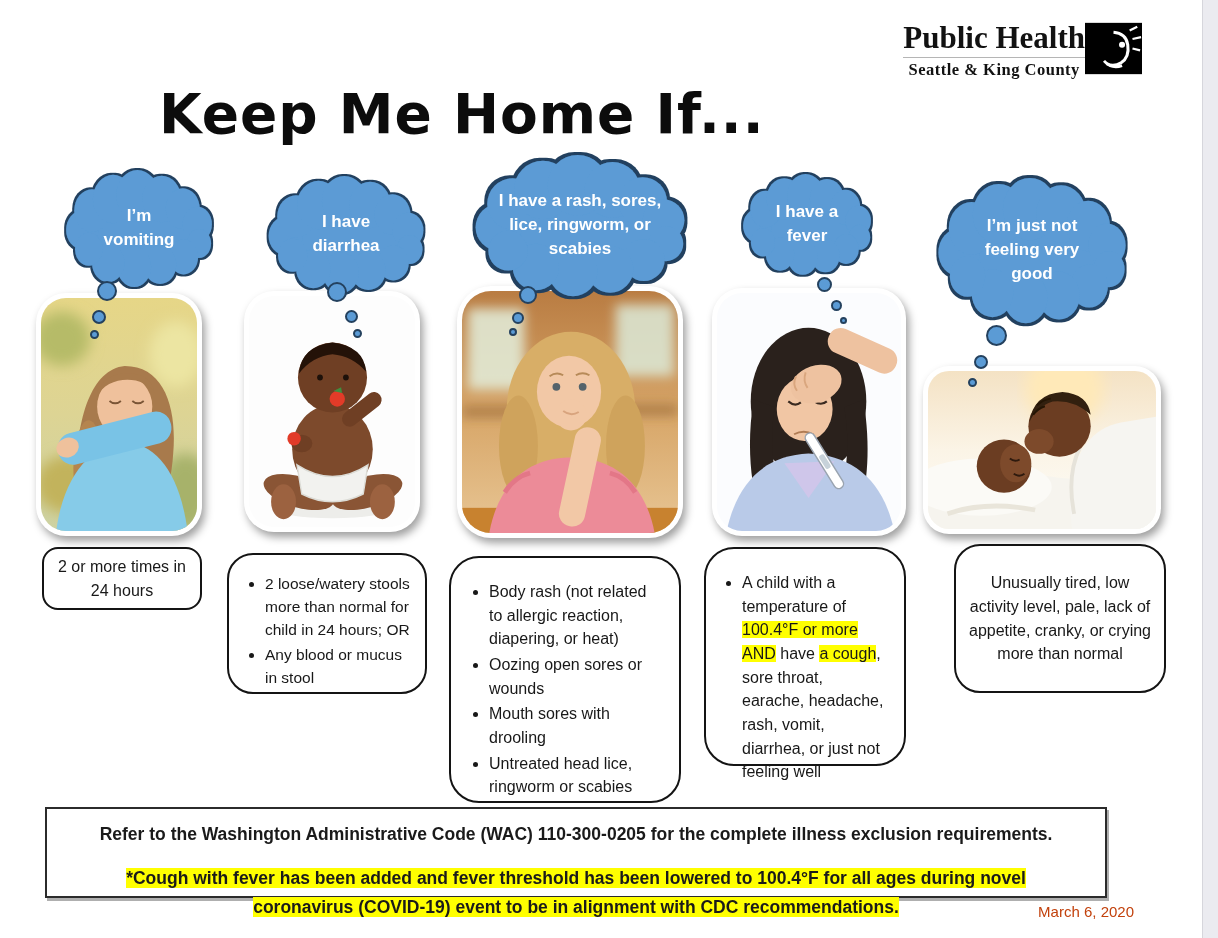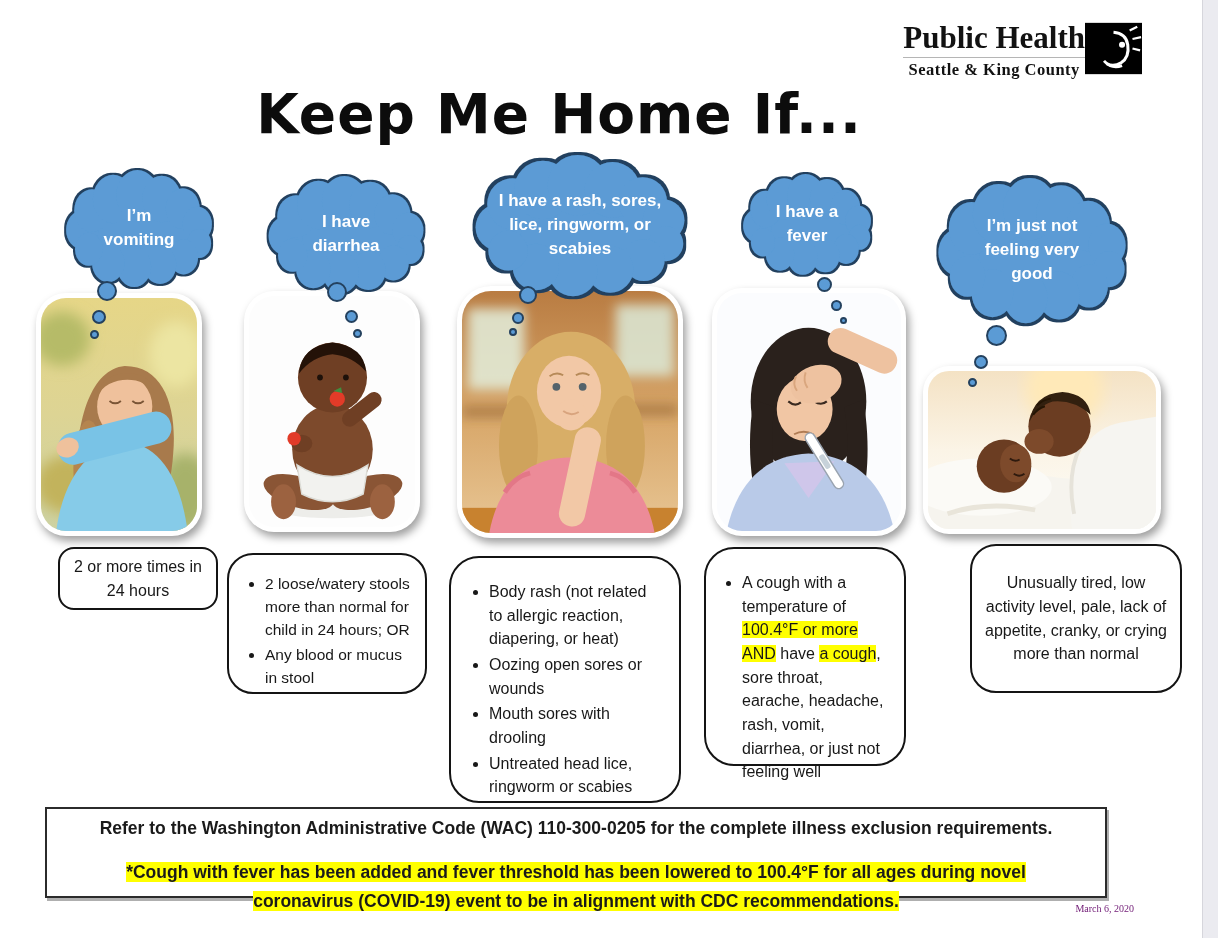--- a/index.html
+++ b/index.html
@@ -8,21 +8,21 @@
   .edge-right{position:absolute;top:0;right:0;width:15px;height:100%;
               background:#ebebf0;border-left:1px solid #d6d6dc;}
 
   
   .logo{position:absolute;top:22px;right:76px;display:flex;align-items:flex-start;gap:0;}
   .logo-text{text-align:center;font-family:"Liberation Serif","DejaVu Serif",serif;font-weight:bold;color:#121212;}
   .logo-line1{font-size:31px;line-height:1.05;border-bottom:1px solid #b5b5b5;padding-bottom:2px;}
   .logo-line2{font-size:16.5px;letter-spacing:.5px;padding-top:2px;}
   .logo-mark{width:57px;height:53px;display:block;}
 
-  .title{position:absolute;top:82px;left:159px;width:800px;text-align:center;
+  .title{position:absolute;top:82px;left:159px;width:800px;
          font-size:55px;font-weight:bold;letter-spacing:1px;color:#0c0c0c;
          font-family:"DejaVu Sans",sans-serif;}
 
   
   .bubble{position:absolute;z-index:4;}
   .bubble svg.cloud{position:absolute;inset:0;width:100%;height:100%;overflow:visible;}
   .bubble-text{position:absolute;inset:0;display:flex;align-items:center;justify-content:center;
                text-align:center;color:#fff;font-weight:bold;font-size:17px;line-height:1.42;z-index:2;}
   .b1{left:58px;top:170px;width:162px;height:116px;}   .b1 .bubble-text{padding:0 31px;}
   .b2{left:260px;top:176px;width:172px;height:116px;}  .b2 .bubble-text{padding:0 34px;}
@@ -40,38 +40,38 @@
   .photo-clip svg{display:block;width:100%;height:100%;}
   .p1{left:36px;top:293px;width:166px;height:243px;border-radius:30px;} .p1 .photo-clip{border-radius:25px;}
   .p2{left:244px;top:291px;width:176px;height:241px;border-radius:30px;} .p2 .photo-clip{border-radius:25px;}
   .p3{left:457px;top:286px;width:226px;height:252px;border-radius:34px;} .p3 .photo-clip{border-radius:29px;}
   .p4{left:712px;top:288px;width:194px;height:248px;border-radius:30px;} .p4 .photo-clip{border-radius:25px;}
   .p5{left:923px;top:366px;width:238px;height:168px;border-radius:26px;} .p5 .photo-clip{border-radius:21px;}
 
   
   .sbox{position:absolute;box-sizing:border-box;border:2.5px solid #141414;background:#fff;
         font-size:16px;line-height:1.48;color:#181818;z-index:3;}
-  .sbox.center{display:flex;align-items:center;justify-content:center;text-align:center;margin-left:16px;}
+  .sbox.center{display:flex;align-items:center;justify-content:center;text-align:center;}
   .sbox ul{margin:8px;padding:0 4px 0 24px;}
   .sbox li{margin:0 0 2px 0;}
   .x1{left:42px;top:547px;width:160px;height:63px;border-radius:16px;padding:4px 6px;font-size:16px;}
   .x2{left:227px;top:553px;width:200px;height:141px;border-radius:26px;padding:10px 2px 8px 4px;font-size:15.5px;}
   .x3{left:449px;top:556px;width:232px;height:247px;border-radius:30px;padding:14px 10px 8px 6px;}
   .x4{left:704px;top:547px;width:202px;height:219px;border-radius:30px;padding:14px 6px 8px 4px;}
   .x5{left:954px;top:544px;width:212px;height:149px;border-radius:26px;padding:8px 10px;}
 
   .hl{background:var(--highlight,#ffff00);}
 
   
   .footer-box{position:absolute;left:45px;top:807px;width:1062px;height:91px;box-sizing:border-box;
               border:2px solid #2b2b2b;background:#fff;text-align:center;font-weight:bold;
               font-size:17.5px;line-height:1.62;box-shadow:2px 3px 0 rgba(110,110,110,.55);z-index:3;}
-  .footer-box .note1{margin:5px 10px 0 10px;}
+  .footer-box .note1{margin:11px 10px 0 10px;}
   .footer-box .note2-wrap{max-width:952px;margin:16px auto;}
-  .date{position:absolute;top:903px;right:84px;font-size:10px;font-weight:normal;color:#701a75;font-family:Liberation Serif, serif;}
+  .date{position:absolute;top:903px;right:84px;font-size:15px;font-weight:normal;color:#c2410c;}
 </style>
 </head>
 <body>
 
 <div class="sheet">
 
   <svg width="0" height="0" style="position:absolute" aria-hidden="true">
     <defs>
       <filter id="cloudline" x="-15%" y="-15%" width="130%" height="130%">
         <feMorphology in="SourceAlpha" operator="dilate" radius="2.2" result="dil"></feMorphology>
@@ -305,21 +305,21 @@
               <rect x="112" y="46" width="76" height="27" rx="13" fill="#eec2a0"></rect>
             </g>
         <ellipse cx="103" cy="94" rx="27" ry="19" fill="#eec2a0" transform="rotate(-18 103 94)"></ellipse>
         <path d="M82,86 q-4,8 1,15 M92,82 q-3,9 2,16" stroke="#d9a67e" stroke-width="2" fill="none"></path>
       </svg>
         </div>
     </figure>
 
     <div class="sbox x4">
       <ul>
-        <li><span>A cough with a temperature of </span><span class="hl">100.4°F or more AND</span><span> have </span><span class="hl">a cough</span><span>, sore throat, earache, headache, rash, vomit, diarrhea, or just not feeling well</span></li>
+        <li><span>A child with a temperature of </span><span class="hl">100.4°F or more AND</span><span> have </span><span class="hl">a cough</span><span>, sore throat, earache, headache, rash, vomit, diarrhea, or just not feeling well</span></li>
       </ul>
     </div>
   </div>
 
   <div>
     <div class="bubble b5">
       <svg class="cloud" viewBox="0 0 200 120" preserveAspectRatio="none">
           <use href="#cloudsym"></use>
         </svg>
       <div class="bubble-text">I’m just not feeling very good</div>

